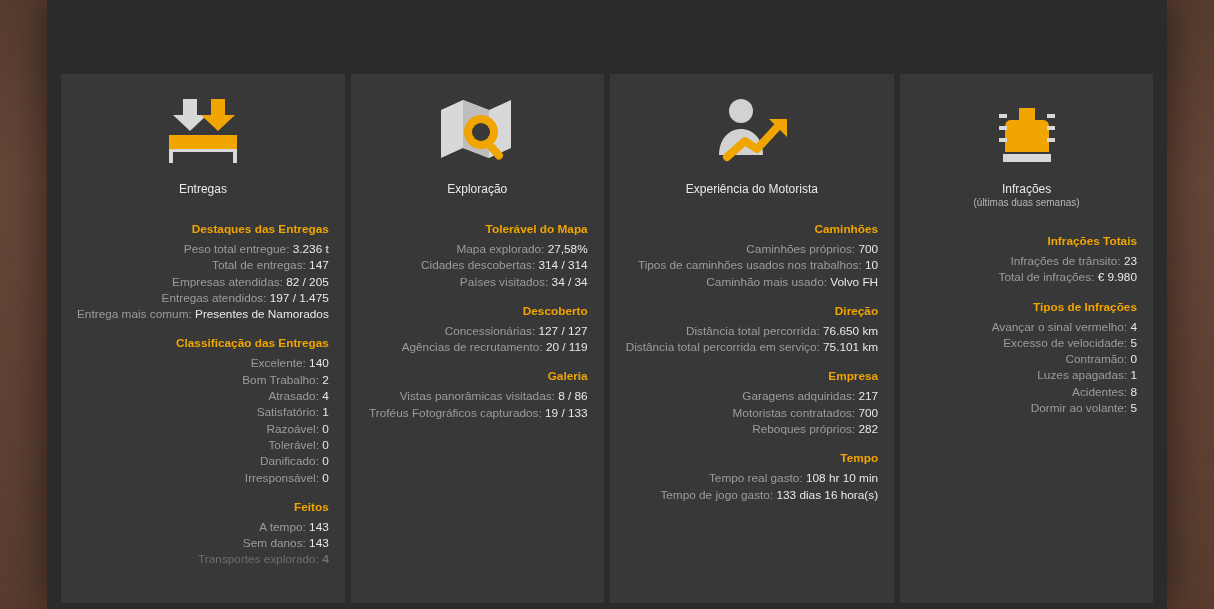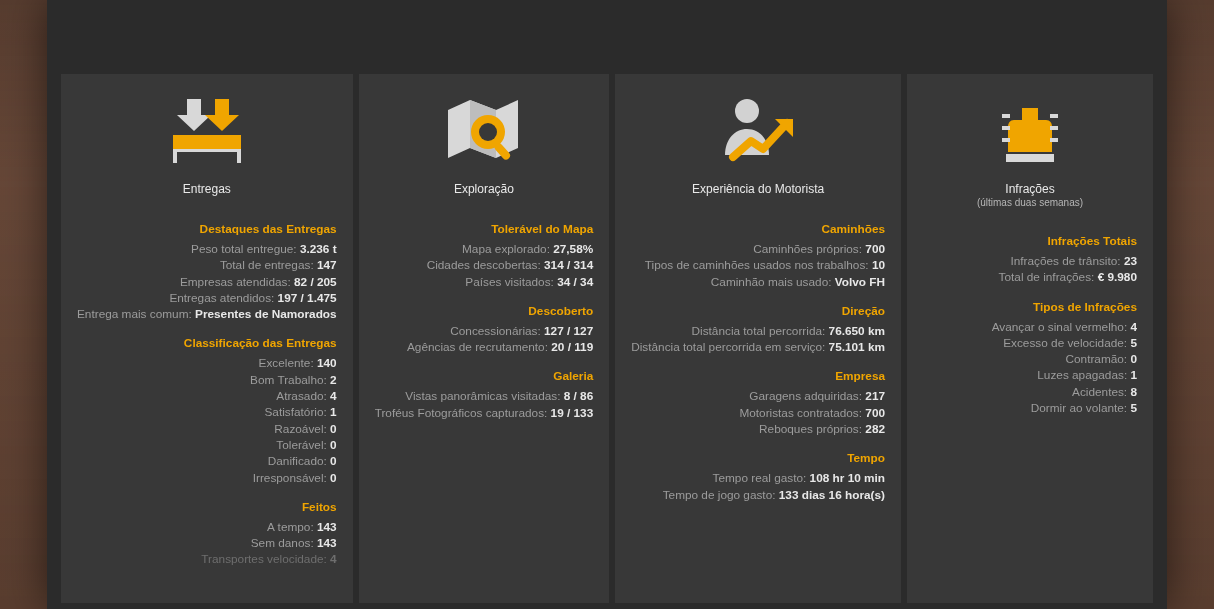--- a/index.html
+++ b/index.html
@@ -95,21 +95,21 @@
 
   .body { margin-top: 26px; text-align: right; }
   .group { margin-bottom: 14px; }
   .group h4 {
     color: #f0a500; font-size: 11.8px; font-weight: bold; margin-bottom: 5px;
   }
   .row {
     font-size: 11.8px; color: #9c9c9c; line-height: 16.3px;
     white-space: nowrap;
   }
-  .row .v { color: #e8e8e8; font-weight: bold; }
+  .row .v { color: #e8e8e8; font-weight: normal; }
   .row.dim { color: #6e6e6e; }
   .row.dim .v { color: #6e6e6e; font-weight: bold; }
 </style>
 </head>
 <body>
 
 <div id="bg"></div>
 
 <div id="panel">
 
@@ -146,21 +146,21 @@
             <div class="row"><span class="l">Satisfatório:</span> <span class="v">1</span></div>
             <div class="row"><span class="l">Razoável:</span> <span class="v">0</span></div>
             <div class="row"><span class="l">Tolerável:</span> <span class="v">0</span></div>
             <div class="row"><span class="l">Danificado:</span> <span class="v">0</span></div>
             <div class="row"><span class="l">Irresponsável:</span> <span class="v">0</span></div>
           </div>
           <div class="group">
             <h4>Feitos</h4>
             <div class="row"><span class="l">A tempo:</span> <span class="v">143</span></div>
             <div class="row"><span class="l">Sem danos:</span> <span class="v">143</span></div>
-            <div class="row dim"><span class="l">Transportes velocidade:</span> <span class="v">4</span></div>
+            <div class="row dim"><span class="l">Transportes explorado:</span> <span class="v">4</span></div>
           </div>
         </div>
       </div>
       <div class="col">
         <div class="col-head">
           <div class="icon">
     <svg width="84" height="74" viewBox="0 0 84 74">
       <path d="M6 16 L28 6 L54 16 L76 6 V54 L54 64 L28 54 L6 64 Z" fill="#d8d8d8"></path>
       <path d="M28 6 L54 16 V64 L28 54 Z" fill="#bdbdbd"></path>
       <circle cx="46" cy="38" r="17" fill="#f0a500"></circle>

